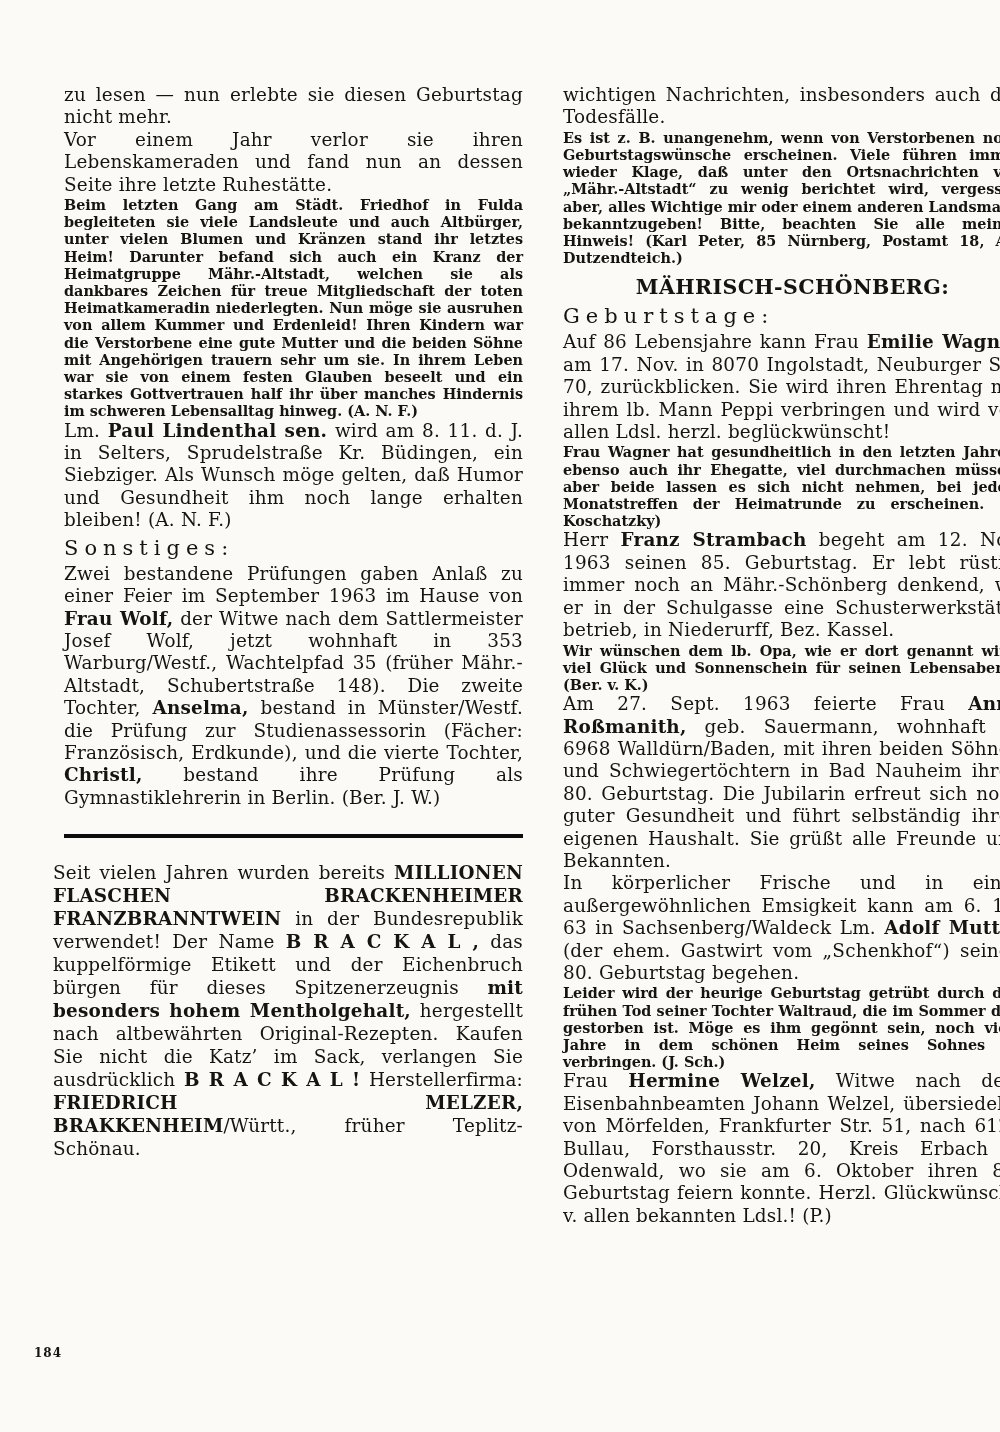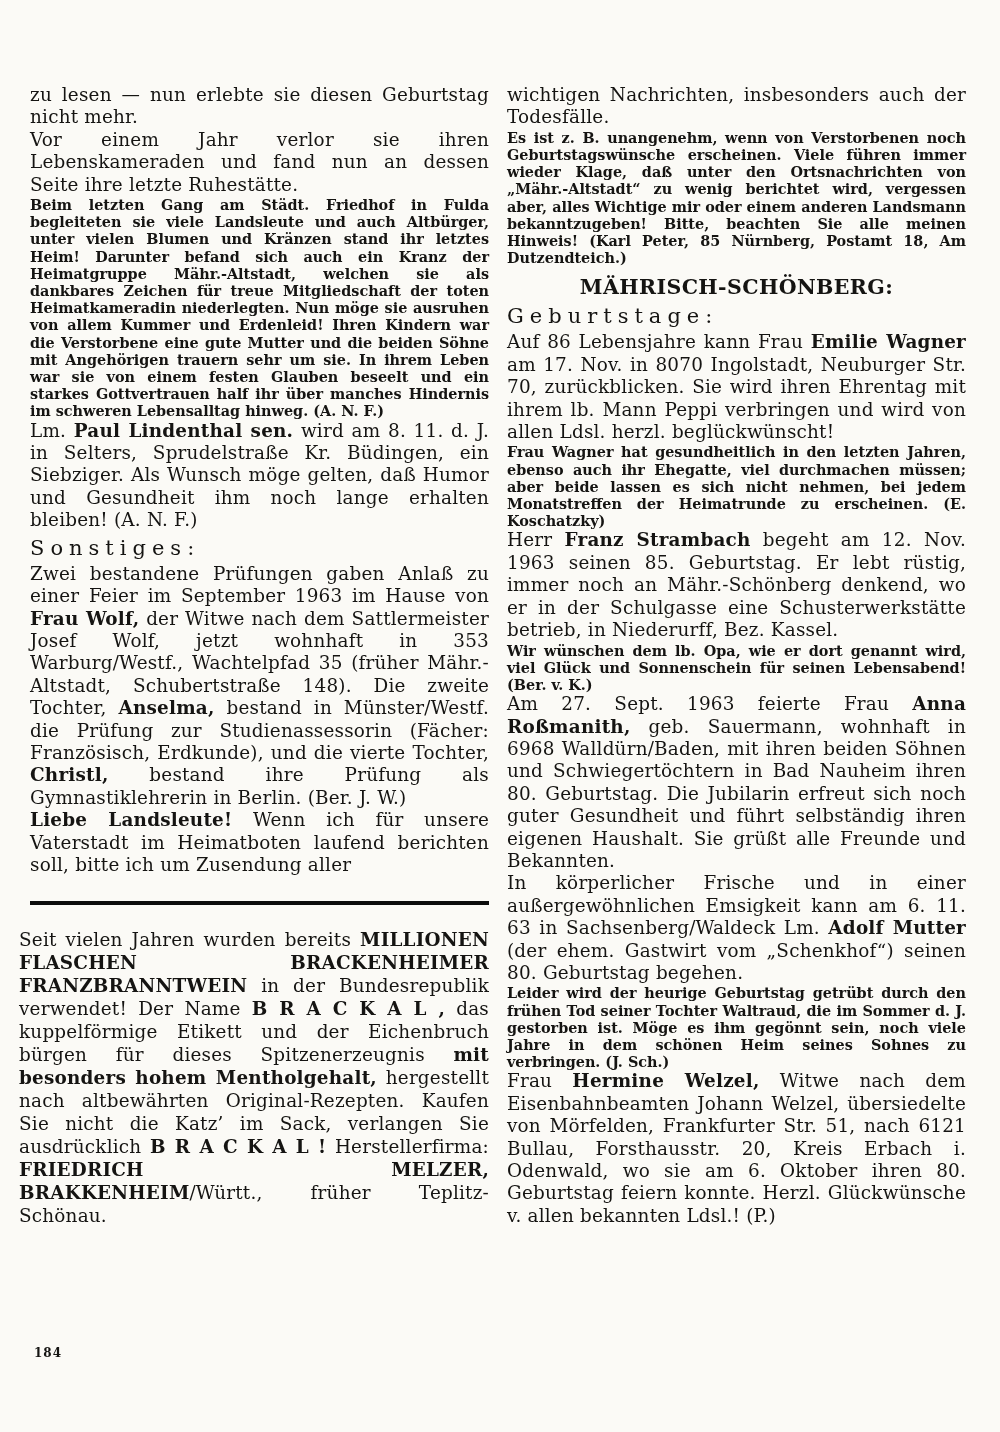--- a/index.html
+++ b/index.html
@@ -7,23 +7,24 @@
     width: 1000px;
     height: 1432px;
     background: #fbfaf6;
     color: #151412;
     font-family: "DejaVu Serif", "Liberation Serif", serif;
     overflow: hidden;
     position: relative;
   }
   .columns {
     display: flex;
-    gap: 18px;
+    gap: 40px;
     padding: 84px 20px 0 30px;
     box-sizing: border-box;
+    margin-left: 34px;
   }
   .col { width: 459px; flex: 0 0 459px; }
   p { margin: 0; }
   .p-lg {
     font-size: 18.4px;
     line-height: 22.4px;
     text-align: justify;
     letter-spacing: 0.2px;
   }
   .p-sm {
@@ -67,21 +68,20 @@
 
 <div class="page">
   <div class="columns">
     <div class="col">
         <p class="p-lg"><span>zu lesen — nun erlebte sie diesen Geburtstag nicht mehr.</span></p>
         <p class="p-lg"><span>Vor einem Jahr verlor sie ihren Lebenskameraden und fand nun an dessen Seite ihre letzte Ruhestätte.</span></p>
         <p class="p-sm"><span>Beim letzten Gang am Städt. Friedhof in Fulda begleiteten sie viele Landsleute und auch Altbürger, unter vielen Blumen und Kränzen stand ihr letztes Heim! Darunter befand sich auch ein Kranz der Heimatgruppe Mähr.-Altstadt, welchen sie als dankbares Zeichen für treue Mitgliedschaft der toten Heimatkameradin niederlegten. Nun möge sie ausruhen von allem Kummer und Erdenleid! Ihren Kindern war die Verstorbene eine gute Mutter und die beiden Söhne mit Angehörigen trauern sehr um sie. In ihrem Leben war sie von einem festen Glauben beseelt und ein starkes Gottvertrauen half ihr über manches Hindernis im schweren Lebensalltag hinweg. (A. N. F.)</span></p>
         <p class="p-lg"><span>Lm. </span><span class="bold">Paul Lindenthal sen.</span><span> wird am 8. 11. d. J. in Selters, Sprudelstraße Kr. Büdingen, ein Siebziger. Als Wunsch möge gelten, daß Humor und Gesundheit ihm noch lange erhalten bleiben! (A. N. F.)</span></p>
         <div class="h-spaced">Sonstiges:</div>
         <p class="p-lg"><span>Zwei bestandene Prüfungen gaben Anlaß zu einer Feier im September 1963 im Hause von </span><span class="bold">Frau Wolf,</span><span> der Witwe nach dem Sattlermeister Josef Wolf, jetzt wohnhaft in 353 Warburg/Westf., Wachtelpfad 35 (früher Mähr.-Altstadt, Schubertstraße 148). Die zweite Tochter, </span><span class="bold">Anselma,</span><span> bestand in Münster/Westf. die Prüfung zur Studienassessorin (Fächer: Französisch, Erdkunde), und die vierte Tochter, </span><span class="bold">Christl,</span><span> bestand ihre Prüfung als Gymnastiklehrerin in Berlin. (Ber. J. W.)</span></p>
-        <p class="p-lg"><span class="bold">Liebe Landsleute!</span><span> Wenn ich für unsere Vaterstadt im Heimatboten laufend berichten soll, bitte ich um Zusendung aller</span></p>
         <div class="rule"></div>
         <p class="p-lg ad"><span>Seit vielen Jahren wurden bereits </span><span class="bold">MILLIONEN FLASCHEN BRACKENHEIMER FRANZBRANNTWEIN</span><span> in der Bundesrepublik verwendet! Der Name </span><span class="bold">B R A C K A L ,</span><span> das kuppelförmige Etikett und der Eichenbruch bürgen für dieses Spitzenerzeugnis </span><span class="bold">mit besonders hohem Mentholgehalt,</span><span> hergestellt nach altbewährten Original-Rezepten. Kaufen Sie nicht die Katz’ im Sack, verlangen Sie ausdrücklich </span><span class="bold">B R A C K A L !</span><span> Herstellerfirma: </span><span class="bold">FRIEDRICH MELZER, BRAKKENHEIM</span><span>/Württ., früher Teplitz-Schönau.</span></p>
       </div>
     <div class="col">
         <p class="p-lg"><span>wichtigen Nachrichten, insbesonders auch der Todesfälle.</span></p>
         <p class="p-sm"><span>Es ist z. B. unangenehm, wenn von Verstorbenen noch Geburtstagswünsche erscheinen. Viele führen immer wieder Klage, daß unter den Ortsnachrichten von „Mähr.-Altstadt“ zu wenig berichtet wird, vergessen aber, alles Wichtige mir oder einem anderen Landsmann bekanntzugeben! Bitte, beachten Sie alle meinen Hinweis! (Karl Peter, 85 Nürnberg, Postamt 18, Am Dutzendteich.)</span></p>
         <div class="h-bold">MÄHRISCH-SCHÖNBERG:</div>
         <div class="h-spaced">Geburtstage:</div>
         <p class="p-lg"><span>Auf 86 Lebensjahre kann Frau </span><span class="bold">Emilie Wagner</span><span> am 17. Nov. in 8070 Ingolstadt, Neuburger Str. 70, zurückblicken. Sie wird ihren Ehrentag mit ihrem lb. Mann Peppi verbringen und wird von allen Ldsl. herzl. beglückwünscht!</span></p>
         <p class="p-sm"><span>Frau Wagner hat gesundheitlich in den letzten Jahren, ebenso auch ihr Ehegatte, viel durchmachen müssen; aber beide lassen es sich nicht nehmen, bei jedem Monatstreffen der Heimatrunde zu erscheinen. (E. Koschatzky)</span></p>

